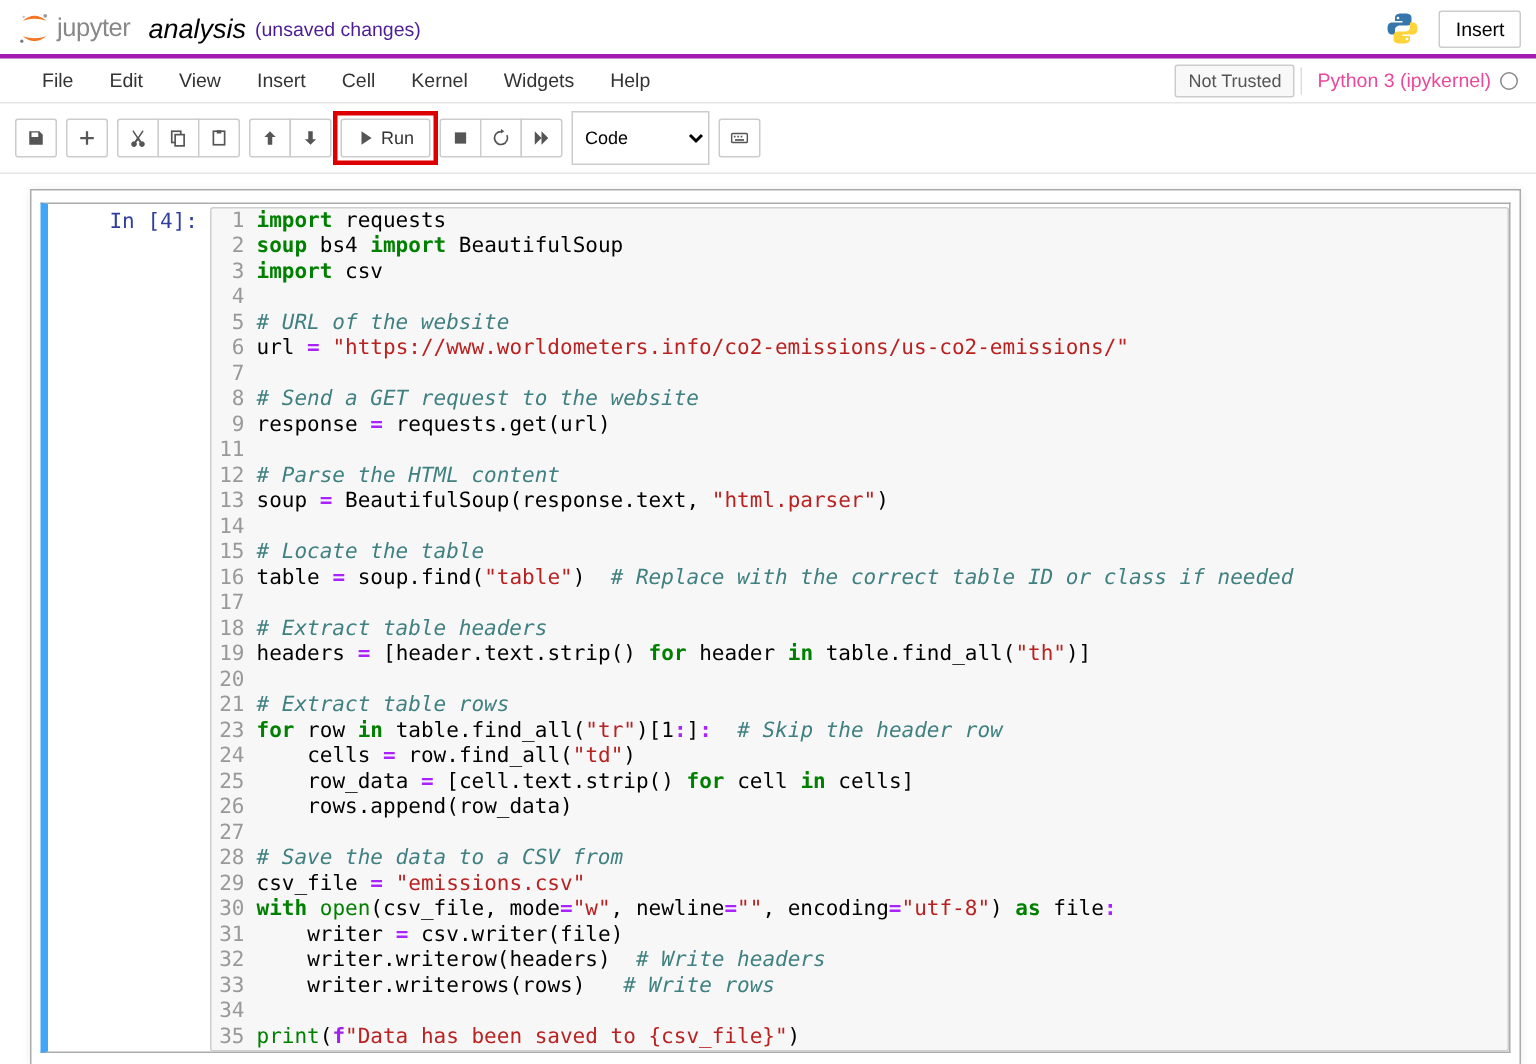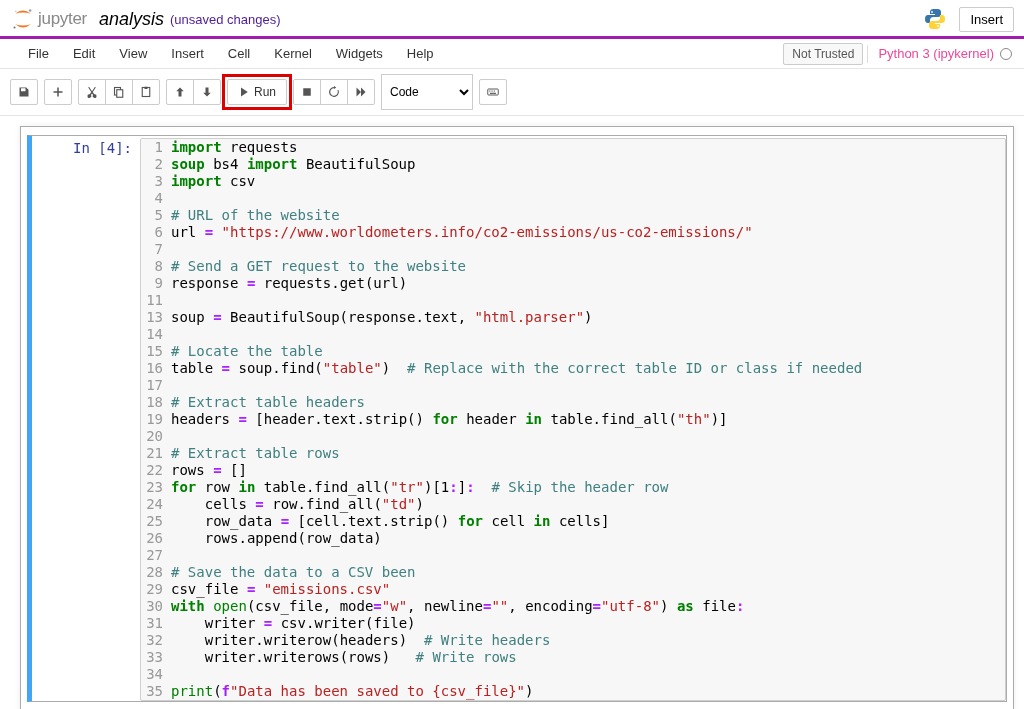--- a/index.html
+++ b/index.html
@@ -38,21 +38,21 @@
 .prompt-col { width: 108px; text-align: right; padding: 2px 8px 0 0; font-family: monospace; font-size: 14px; color: #303F9F; flex-shrink: 0; }
 .code-area { flex: 1; min-width: 0; }
 .codemirror { background: #f7f7f7; border: 1px solid #cfcfcf; border-radius: 2px; padding: 0; }
 .cm-line { display: flex; font-family: monospace; font-size: 14px; line-height: 17px; white-space: pre; }
 .gutter { width: 28px; text-align: right; color: #999; padding-right: 6px; user-select: none; flex-shrink: 0; }
 .code { flex: 1; padding-left: 2px; }
 .tok-kw { color: #008000; font-weight: bold; }
 .tok-name { color: #000; }
 .tok-op { color: #AA22FF; font-weight: bold; }
 .tok-str { color: #BA2121; }
-.tok-com { color: #408080; }
+.tok-com { color: #408080; font-style: italic; }
 .tok-punc { color: #000; }
 .tok-builtin { color: #008000; }
 .tok-sf { color: #A020F0; font-weight: bold; }
 </style>
 </head>
 <body>
 
 <div class="header">
   <div class="logo">
     <svg class="logo-img" viewBox="0 0 40 40">
@@ -190,36 +190,36 @@
             <div class="cm-line"><div class="gutter">1</div><div class="code"><span class="tok-kw">import</span><span class="tok-punc"> </span><span class="tok-name">requests</span></div></div>
             <div class="cm-line"><div class="gutter">2</div><div class="code"><span class="tok-kw">soup</span><span class="tok-punc"> </span><span class="tok-name">bs4</span><span class="tok-punc"> </span><span class="tok-kw">import</span><span class="tok-punc"> </span><span class="tok-name">BeautifulSoup</span></div></div>
             <div class="cm-line"><div class="gutter">3</div><div class="code"><span class="tok-kw">import</span><span class="tok-punc"> </span><span class="tok-name">csv</span></div></div>
             <div class="cm-line"><div class="gutter">4</div><div class="code">&nbsp;</div></div>
             <div class="cm-line"><div class="gutter">5</div><div class="code"><span class="tok-com"># URL of the website</span></div></div>
             <div class="cm-line"><div class="gutter">6</div><div class="code"><span class="tok-name">url</span><span class="tok-punc"> </span><span class="tok-op">=</span><span class="tok-punc"> </span><span class="tok-str">"https://www.worldometers.info/co2-emissions/us-co2-emissions/"</span></div></div>
             <div class="cm-line"><div class="gutter">7</div><div class="code">&nbsp;</div></div>
             <div class="cm-line"><div class="gutter">8</div><div class="code"><span class="tok-com"># Send a GET request to the website</span></div></div>
             <div class="cm-line"><div class="gutter">9</div><div class="code"><span class="tok-name">response</span><span class="tok-punc"> </span><span class="tok-op">=</span><span class="tok-punc"> </span><span class="tok-name">requests</span><span class="tok-punc">.</span><span class="tok-name">get</span><span class="tok-punc">(</span><span class="tok-name">url</span><span class="tok-punc">)</span></div></div>
             <div class="cm-line"><div class="gutter">11</div><div class="code">&nbsp;</div></div>
+            <div class="cm-line"><div class="gutter">12</div><div class="code"><span class="tok-com"># Parse the HTML content</span></div></div>
             <div class="cm-line"><div class="gutter">13</div><div class="code"><span class="tok-name">soup</span><span class="tok-punc"> </span><span class="tok-op">=</span><span class="tok-punc"> </span><span class="tok-name">BeautifulSoup</span><span class="tok-punc">(</span><span class="tok-name">response</span><span class="tok-punc">.</span><span class="tok-name">text</span><span class="tok-punc">,</span><span class="tok-punc"> </span><span class="tok-str">"html.parser"</span><span class="tok-punc">)</span></div></div>
             <div class="cm-line"><div class="gutter">14</div><div class="code">&nbsp;</div></div>
             <div class="cm-line"><div class="gutter">15</div><div class="code"><span class="tok-com"># Locate the table</span></div></div>
             <div class="cm-line"><div class="gutter">16</div><div class="code"><span class="tok-name">table</span><span class="tok-punc"> </span><span class="tok-op">=</span><span class="tok-punc"> </span><span class="tok-name">soup</span><span class="tok-punc">.</span><span class="tok-name">find</span><span class="tok-punc">(</span><span class="tok-str">"table"</span><span class="tok-punc">)</span><span class="tok-punc"> </span><span class="tok-punc"> </span><span class="tok-com"># Replace with the correct table ID or class if needed</span></div></div>
             <div class="cm-line"><div class="gutter">17</div><div class="code">&nbsp;</div></div>
             <div class="cm-line"><div class="gutter">18</div><div class="code"><span class="tok-com"># Extract table headers</span></div></div>
             <div class="cm-line"><div class="gutter">19</div><div class="code"><span class="tok-name">headers</span><span class="tok-punc"> </span><span class="tok-op">=</span><span class="tok-punc"> </span><span class="tok-punc">[</span><span class="tok-name">header</span><span class="tok-punc">.</span><span class="tok-name">text</span><span class="tok-punc">.</span><span class="tok-name">strip</span><span class="tok-punc">(</span><span class="tok-punc">)</span><span class="tok-punc"> </span><span class="tok-kw">for</span><span class="tok-punc"> </span><span class="tok-name">header</span><span class="tok-punc"> </span><span class="tok-kw">in</span><span class="tok-punc"> </span><span class="tok-name">table</span><span class="tok-punc">.</span><span class="tok-name">find_all</span><span class="tok-punc">(</span><span class="tok-str">"th"</span><span class="tok-punc">)</span><span class="tok-punc">]</span></div></div>
             <div class="cm-line"><div class="gutter">20</div><div class="code">&nbsp;</div></div>
             <div class="cm-line"><div class="gutter">21</div><div class="code"><span class="tok-com"># Extract table rows</span></div></div>
-            <div class="cm-line"><div class="gutter">22</div><div class="code"><span class="tok-name">rows</span><span class="tok-punc"> </span><span class="tok-op">=</span><span class="tok-punc"> </span><span class="tok-punc">[</span><span class="tok-punc">]</span></div></div>
             <div class="cm-line"><div class="gutter">23</div><div class="code"><span class="tok-kw">for</span><span class="tok-punc"> </span><span class="tok-name">row</span><span class="tok-punc"> </span><span class="tok-kw">in</span><span class="tok-punc"> </span><span class="tok-name">table</span><span class="tok-punc">.</span><span class="tok-name">find_all</span><span class="tok-punc">(</span><span class="tok-str">"tr"</span><span class="tok-punc">)</span><span class="tok-punc">[</span><span class="tok-name">1</span><span class="tok-op">:</span><span class="tok-punc">]</span><span class="tok-op">:</span><span class="tok-punc"> </span><span class="tok-punc"> </span><span class="tok-com"># Skip the header row</span></div></div>
             <div class="cm-line"><div class="gutter">24</div><div class="code"><span class="tok-punc"> </span><span class="tok-punc"> </span><span class="tok-punc"> </span><span class="tok-punc"> </span><span class="tok-name">cells</span><span class="tok-punc"> </span><span class="tok-op">=</span><span class="tok-punc"> </span><span class="tok-name">row</span><span class="tok-punc">.</span><span class="tok-name">find_all</span><span class="tok-punc">(</span><span class="tok-str">"td"</span><span class="tok-punc">)</span></div></div>
             <div class="cm-line"><div class="gutter">25</div><div class="code"><span class="tok-punc"> </span><span class="tok-punc"> </span><span class="tok-punc"> </span><span class="tok-punc"> </span><span class="tok-name">row_data</span><span class="tok-punc"> </span><span class="tok-op">=</span><span class="tok-punc"> </span><span class="tok-punc">[</span><span class="tok-name">cell</span><span class="tok-punc">.</span><span class="tok-name">text</span><span class="tok-punc">.</span><span class="tok-name">strip</span><span class="tok-punc">(</span><span class="tok-punc">)</span><span class="tok-punc"> </span><span class="tok-kw">for</span><span class="tok-punc"> </span><span class="tok-name">cell</span><span class="tok-punc"> </span><span class="tok-kw">in</span><span class="tok-punc"> </span><span class="tok-name">cells</span><span class="tok-punc">]</span></div></div>
             <div class="cm-line"><div class="gutter">26</div><div class="code"><span class="tok-punc"> </span><span class="tok-punc"> </span><span class="tok-punc"> </span><span class="tok-punc"> </span><span class="tok-name">rows</span><span class="tok-punc">.</span><span class="tok-name">append</span><span class="tok-punc">(</span><span class="tok-name">row_data</span><span class="tok-punc">)</span></div></div>
             <div class="cm-line"><div class="gutter">27</div><div class="code">&nbsp;</div></div>
-            <div class="cm-line"><div class="gutter">28</div><div class="code"><span class="tok-com"># Save the data to a CSV been</span></div></div>
+            <div class="cm-line"><div class="gutter">28</div><div class="code"><span class="tok-com"># Save the data to a CSV from</span></div></div>
             <div class="cm-line"><div class="gutter">29</div><div class="code"><span class="tok-name">csv_file</span><span class="tok-punc"> </span><span class="tok-op">=</span><span class="tok-punc"> </span><span class="tok-str">"emissions.csv"</span></div></div>
             <div class="cm-line"><div class="gutter">30</div><div class="code"><span class="tok-kw">with</span><span class="tok-punc"> </span><span class="tok-builtin">open</span><span class="tok-punc">(</span><span class="tok-name">csv_file</span><span class="tok-punc">,</span><span class="tok-punc"> </span><span class="tok-name">mode</span><span class="tok-op">=</span><span class="tok-str">"w"</span><span class="tok-punc">,</span><span class="tok-punc"> </span><span class="tok-name">newline</span><span class="tok-op">=</span><span class="tok-str">""</span><span class="tok-punc">,</span><span class="tok-punc"> </span><span class="tok-name">encoding</span><span class="tok-op">=</span><span class="tok-str">"utf-8"</span><span class="tok-punc">)</span><span class="tok-punc"> </span><span class="tok-kw">as</span><span class="tok-punc"> </span><span class="tok-name">file</span><span class="tok-op">:</span></div></div>
             <div class="cm-line"><div class="gutter">31</div><div class="code"><span class="tok-punc"> </span><span class="tok-punc"> </span><span class="tok-punc"> </span><span class="tok-punc"> </span><span class="tok-name">writer</span><span class="tok-punc"> </span><span class="tok-op">=</span><span class="tok-punc"> </span><span class="tok-name">csv</span><span class="tok-punc">.</span><span class="tok-name">writer</span><span class="tok-punc">(</span><span class="tok-name">file</span><span class="tok-punc">)</span></div></div>
             <div class="cm-line"><div class="gutter">32</div><div class="code"><span class="tok-punc"> </span><span class="tok-punc"> </span><span class="tok-punc"> </span><span class="tok-punc"> </span><span class="tok-name">writer</span><span class="tok-punc">.</span><span class="tok-name">writerow</span><span class="tok-punc">(</span><span class="tok-name">headers</span><span class="tok-punc">)</span><span class="tok-punc"> </span><span class="tok-punc"> </span><span class="tok-com"># Write headers</span></div></div>
             <div class="cm-line"><div class="gutter">33</div><div class="code"><span class="tok-punc"> </span><span class="tok-punc"> </span><span class="tok-punc"> </span><span class="tok-punc"> </span><span class="tok-name">writer</span><span class="tok-punc">.</span><span class="tok-name">writerows</span><span class="tok-punc">(</span><span class="tok-name">rows</span><span class="tok-punc">)</span><span class="tok-punc"> </span><span class="tok-punc"> </span><span class="tok-punc"> </span><span class="tok-com"># Write rows</span></div></div>
             <div class="cm-line"><div class="gutter">34</div><div class="code">&nbsp;</div></div>
             <div class="cm-line"><div class="gutter">35</div><div class="code"><span class="tok-builtin">print</span><span class="tok-punc">(</span><span class="tok-sf">f</span><span class="tok-str">"Data has been saved to {csv_file}"</span><span class="tok-punc">)</span></div></div>
           </div>
 
       </div>

